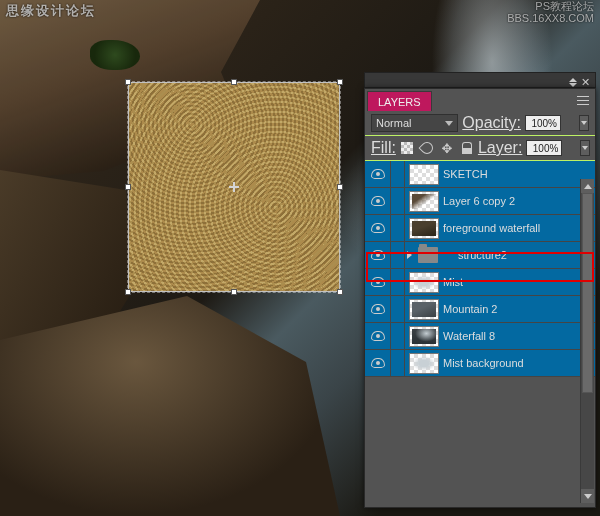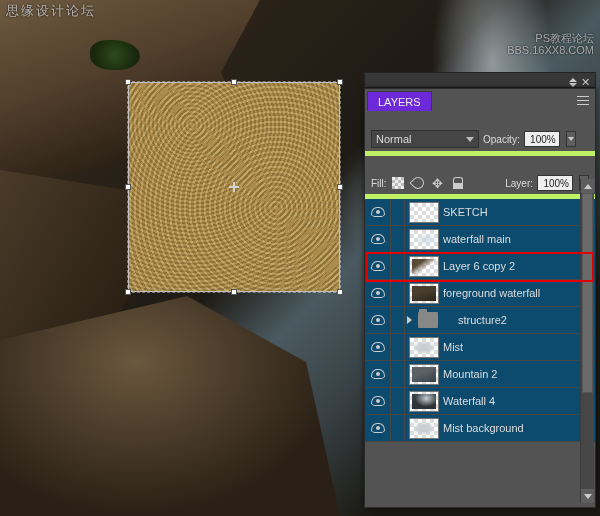--- a/index.html
+++ b/index.html
@@ -47,44 +47,44 @@
     position:absolute; right:4px; top:88px; width:232px; height:420px;
     background:#535353; border:1px solid #2a2a2a; box-shadow:0 0 6px rgba(0,0,0,0.6);
   }
   .panel-topbar{position:absolute; right:4px; top:72px; width:232px; height:16px; background:#383838; border:1px solid #222; display:flex; justify-content:flex-end; align-items:center; gap:4px; padding:0 4px;}
   .topbar-ico{width:10px;height:8px;display:inline-block;}
   .dbltri{width:0;height:0;border-left:4px solid transparent;border-right:4px solid transparent;border-bottom:4px solid #ccc; position:relative;}
   .dbltri::after{content:"";position:absolute;left:-4px;top:5px;border-left:4px solid transparent;border-right:4px solid transparent;border-top:4px solid #ccc;}
 
   .tabs { display:flex; align-items:flex-end; height:22px; background:#535353; padding-left:2px;}
   .tab { background:#6a6a6a; color:#eee; padding:4px 10px 3px; font-size:11px; border:1px solid #3a3a3a; border-bottom:none; margin-right:2px; }
-  .tab.active{ background:#6d28d9; }
+  .tab.active{ background:#be185d; }
   .panel-menu{ margin-left:auto; padding:4px 6px; color:#ccc;}
   .menu-lines{display:inline-block;width:12px;height:9px;background:linear-gradient(#ccc,#ccc) 0 0/12px 1px no-repeat,linear-gradient(#ccc,#ccc) 0 4px/12px 1px no-repeat,linear-gradient(#ccc,#ccc) 0 8px/12px 1px no-repeat;}
 
-  .row{ display:flex; align-items:center; padding:3px 6px; gap:4px; border-bottom:5px solid #bef264;margin-top:16px;}
+  .row{ display:flex; align-items:center; padding:3px 6px; gap:4px; border-bottom:1px solid #bef264;}
   .sel{ background:#454545; color:#ddd; width:108px; height:18px; border:1px solid #303030; display:inline-flex; align-items:center; padding:0 4px; font-size:11px; position:relative;}
   .sel .caret{margin-left:auto;width:0;height:0;border-left:4px solid transparent;border-right:4px solid transparent;border-top:5px solid #bbb;}
-  .lbl{ color:#ddd; font-size:10px;}
-  .pct{ display:inline-flex; align-items:center; gap:6px;}
+  .lbl{ color:#ddd; font-size:16px;text-decoration:underline;}
+  .pct{ display:inline-flex; align-items:center; gap:18px;}
   .pct .val{ background:#eee; color:#222; width:36px; height:16px; display:inline-flex; align-items:center; justify-content:flex-end; padding:0 3px; border:1px solid #333; font-size:10px;}
   .pct .slider{ width:10px;height:16px;background:#5e5e5e;border:1px solid #333;display:inline-flex;align-items:center;justify-content:center;}
   .pct .slider .tri{width:0;height:0;border-left:3px solid transparent;border-right:3px solid transparent;border-top:4px solid #ccc;}
 
   .lock-icons{ display:flex; gap:6px; align-items:center;}
   .ic{ width:14px;height:14px; display:inline-flex; align-items:center; justify-content:center; color:#ccc; font-size:11px;}
   .checker-ic{width:12px;height:12px;background:conic-gradient(#bbb 25%,#eee 0 50%,#bbb 0 75%,#eee 0) 0 0/6px 6px;}
   .brush-ic::before{content:"";width:10px;height:10px;border:1px solid #ccc;border-radius:50% 50% 50% 0;transform:rotate(45deg);}
   .move-ic{font-size:13px;}
   .move-ic::before{content:"✥";}
   .lock-ic::before{content:"";display:block;width:8px;height:6px;border:1px solid #ccc;border-bottom:none;border-radius:3px 3px 0 0;margin-bottom:-1px;}
   .lock-ic::after{content:"";display:block;width:10px;height:6px;background:#ccc;}
 
   .layer-list{ height:340px; overflow:hidden; }
-  .layer{ display:flex; align-items:center; height:27px; border-bottom:1px solid #454545; background:#0c4a6e;}
+  .layer{ display:flex; align-items:center; height:27px; border-bottom:1px solid #454545; background:#0369a1;}
   .layer.selected{ background:#2b6fd6; color:#fff;}
   .vcol{ width:26px; height:100%; display:flex; align-items:center; justify-content:center; border-right:1px solid #454545;}
   .eye{ width:14px; height:10px; border:1px solid #ccc; border-radius:60% 60% 60% 60%/100% 100% 40% 40%; position:relative;}
   .eye::after{content:"";position:absolute;left:4px;top:2px;width:4px;height:4px;background:#ccc;border-radius:50%;}
   .linkcol{ width:14px; border-right:1px solid #454545; height:100%;}
   .thumb{ width:30px; height:21px; margin:0 4px; border:1px solid #777; background:conic-gradient(#ddd 25%,#fff 0 50%,#ddd 0 75%,#fff 0) 0 0/8px 8px; position:relative;}
   .thumb .content{position:absolute;inset:2px;}
   .th-sketch{background:transparent;}
   .th-water{background:radial-gradient(ellipse at 60% 50%, rgba(200,215,225,0.9), transparent 60%);}
   .th-bush{background:radial-gradient(circle at 40% 60%, #2e4a1e 30%, transparent 50%);}
@@ -104,22 +104,22 @@
 
   .scrollbar{ position:absolute; right:1px; top:90px; bottom:4px; width:14px; background:#474747; border-left:1px solid #3a3a3a;}
   .sb-btn{height:14px;background:#5e5e5e;display:flex;align-items:center;justify-content:center;}
   .sb-btn .tri{width:0;height:0;border-left:4px solid transparent;border-right:4px solid transparent;}
   .sb-up .tri{border-bottom:5px solid #ccc;}
   .sb-dn{position:absolute;bottom:0;left:0;right:0;}
   .sb-dn .tri{border-top:5px solid #ccc;}
   .sb-thumb{position:absolute;top:14px;left:1px;right:1px;height:200px;background:#6a6a6a;border:1px solid #555;}
 
   
-  .wm-l{position:absolute;left:6px;top:2px;color:rgba(255,255,255,0.65);font-size:13px;letter-spacing:2px;text-shadow:0 0 2px #000;font-family:"Microsoft YaHei",sans-serif;}
-  .wm-r{position:absolute;right:6px;top:0;color:rgba(255,255,255,0.6);font-size:11px;text-align:right;text-shadow:0 0 2px #000;line-height:1.1;margin-top:32px;}
+  .wm-l{position:absolute;left:6px;top:2px;color:rgba(255,255,255,0.65);font-size:13px;letter-spacing:2px;text-shadow:0 0 2px #000;font-family:"Microsoft YaHei",sans-serif;font-weight:bold;}
+  .wm-r{position:absolute;right:6px;top:0;color:rgba(255,255,255,0.6);font-size:11px;text-align:right;text-shadow:0 0 2px #000;line-height:1.1;}
 </style>
 </head>
 <body>
 
 <div class="canvas">
   <div class="rock1"></div>
   <div class="rock2"></div>
   <div class="rock3"></div>
   <div class="foliage"></div>
 
@@ -198,30 +198,20 @@
           <div class="content th-sketch"></div>
         </div>
         <span class="lname">SKETCH</span>
       </div>
       <div class="layer">
         <div class="vcol">
           <span class="eye"></span>
         </div>
         <div class="linkcol"></div>
         <div class="thumb">
-          <div class="content th-water"></div>
-        </div>
-        <span class="lname">waterfall main</span>
-      </div>
-      <div class="layer">
-        <div class="vcol">
-          <span class="eye"></span>
-        </div>
-        <div class="linkcol"></div>
-        <div class="thumb">
           <div class="content th-layer6"></div>
         </div>
         <span class="lname">Layer 6 copy 2</span>
       </div>
       <div class="layer">
         <div class="vcol">
           <span class="eye"></span>
         </div>
         <div class="linkcol"></div>
         <div class="thumb">
@@ -260,21 +250,21 @@
         <span class="lname">Mountain 2</span>
       </div>
       <div class="layer">
         <div class="vcol">
           <span class="eye"></span>
         </div>
         <div class="linkcol"></div>
         <div class="thumb">
           <div class="content th-wf2"></div>
         </div>
-        <span class="lname">Waterfall 4</span>
+        <span class="lname">Waterfall 8</span>
       </div>
       <div class="layer">
         <div class="vcol">
           <span class="eye"></span>
         </div>
         <div class="linkcol"></div>
         <div class="thumb">
           <div class="content th-mist"></div>
         </div>
         <span class="lname">Mist background</span>

